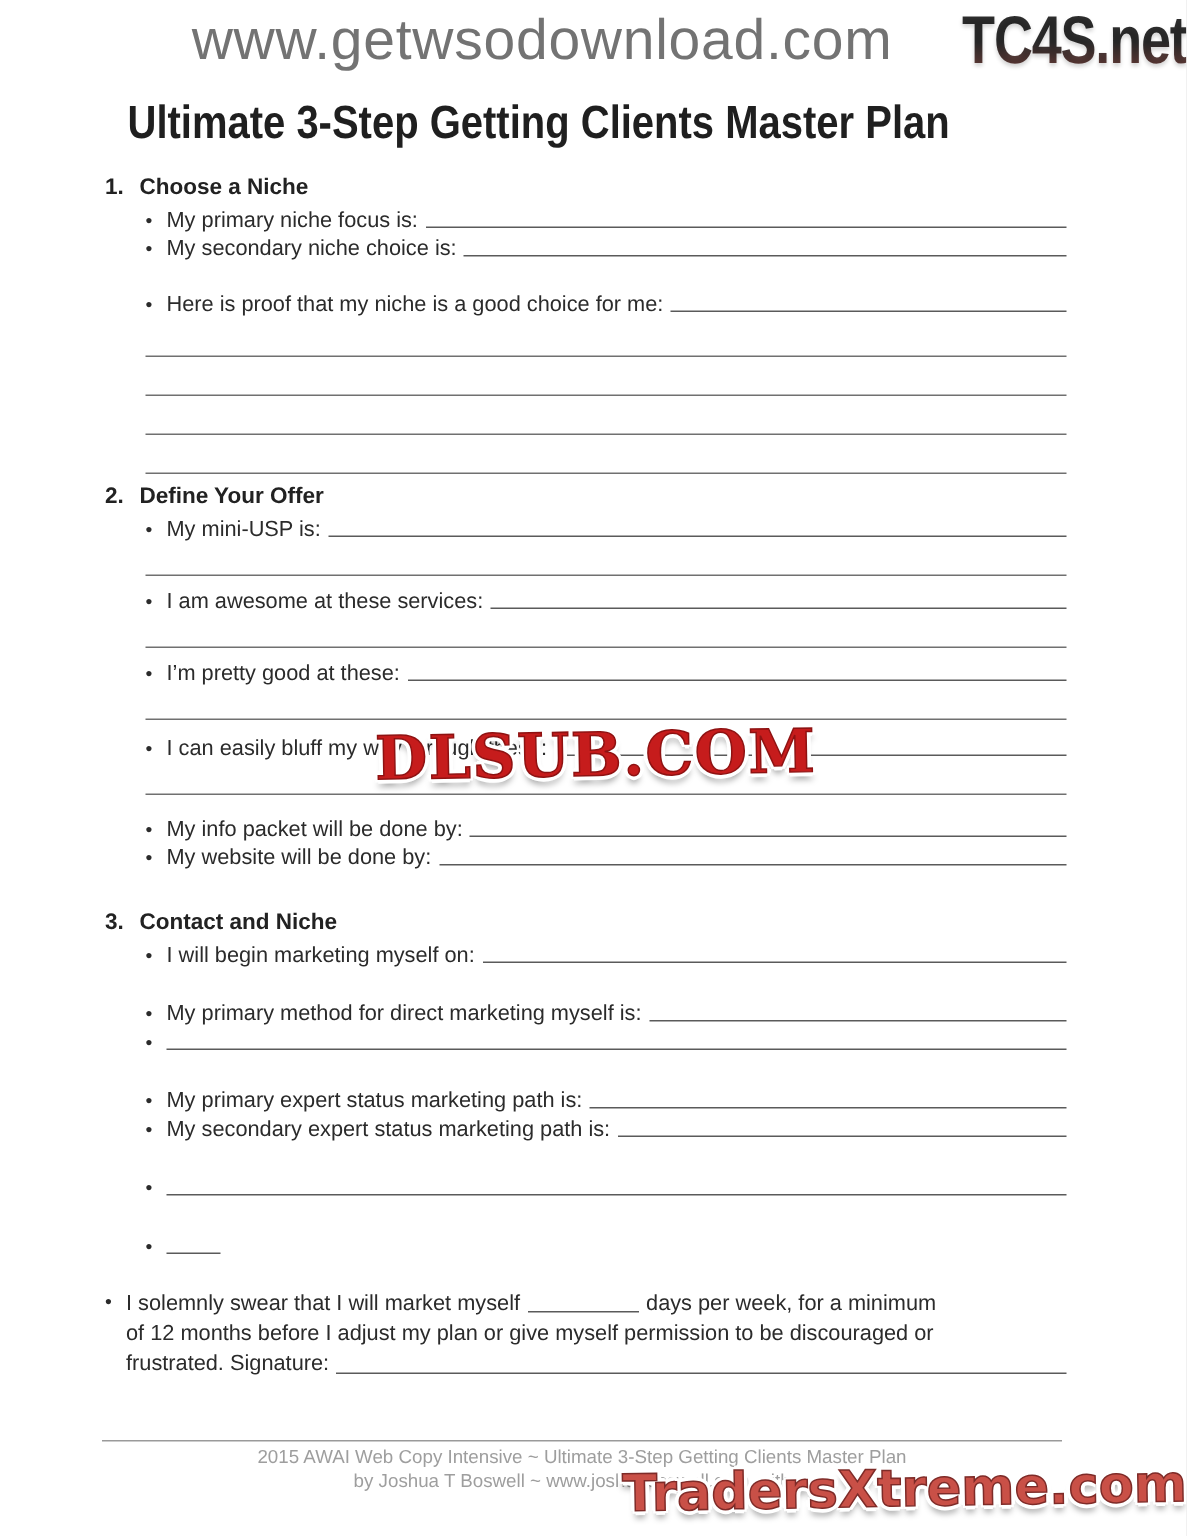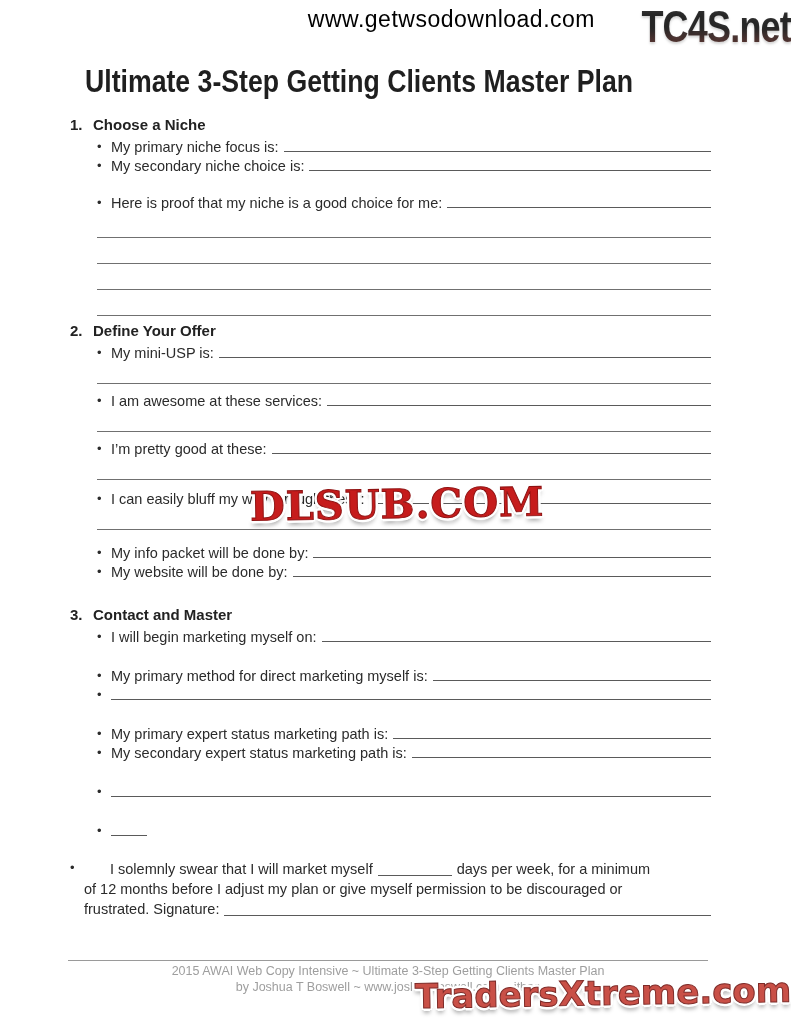--- a/index.html
+++ b/index.html
@@ -4,22 +4,22 @@
 <style>
   * { margin:0; padding:0; box-sizing:border-box; }
   html,body { background:#e8e8e8; }
   .page {
     position:relative; width:791px; height:1024px; background:#ffffff;
     font-family:"Liberation Sans", sans-serif; color:#2b2b2b; overflow:hidden;
     margin:0 auto;
   }
   
   .wm-site {
-    position:absolute; top:6px; right:196px; font-size:23px; letter-spacing:.5px;
-    color:#000000; white-space:nowrap;
+    position:absolute; top:6px; right:196px; font-size:38px; letter-spacing:.5px;
+    color:#737373; white-space:nowrap;
   }
   .wm-tc4s {
     position:absolute; top:1px; right:0; font-size:45px; font-weight:800;
     letter-spacing:-1px; transform:scaleX(.8); transform-origin:right top;
     background:linear-gradient(#2e2e2e 52%, #8a4a44 100%);
     -webkit-background-clip:text; background-clip:text; color:transparent;
     text-shadow:0 2px 3px rgba(0,0,0,.18); white-space:nowrap;
   }
   
   .title {
@@ -40,21 +40,21 @@
   .wline.first { height:24px; margin-top:3px; }
   .g8  { margin-top:8px; }
   .g12 { margin-top:12px; }
   .g18 { margin-top:18px; }
   .g20 { margin-top:20px; }
   .g26 { margin-top:26px; }
   .sec2 { margin-top:6px; }
   
   .pledge { display:flex; margin-top:20px; }
   .pledge-body { flex:1; line-height:20px; }
-  .pl-line1 { white-space:nowrap;margin-left:26px; }
+  .pl-line1 { white-space:nowrap; }
   .inline-blank {
     display:inline-block; width:74px; height:13px; border-bottom:1px solid #5a5a5a;
     vertical-align:-2px; margin:0 5px;
   }
   .pl-line3 { display:flex; align-items:flex-end; height:20px;justify-content:space-between; }
   .pl-line3 .label { padding-right:5px; }
   
   .footer-rule { position:absolute; left:68px; top:960px; width:640px; border-top:1px solid #9a9a9a; }
   .footer-line { position:absolute; left:68px; width:640px; text-align:center; color:#9e9e9e; font-size:12.5px; white-space:nowrap; }
   .footer-line.l1 { top:964px; }
@@ -147,21 +147,21 @@
       <span class="fill"></span>
     </div>
     <div class="item">
       <span class="bullet">•</span>
       <span class="label">My website will be done by:</span>
       <span class="fill"></span>
     </div>
 
     <div class="sec-head g26">
       <span class="num">3.</span>
-      <span>Contact and Master</span>
+      <span>Contact and Niche</span>
     </div>
     <div class="item">
       <span class="bullet">•</span>
       <span class="label">I will begin marketing myself on:</span>
       <span class="fill"></span>
     </div>
     <div class="item g20">
       <span class="bullet">•</span>
       <span class="label">My primary method for direct marketing myself is:</span>
       <span class="fill"></span>

